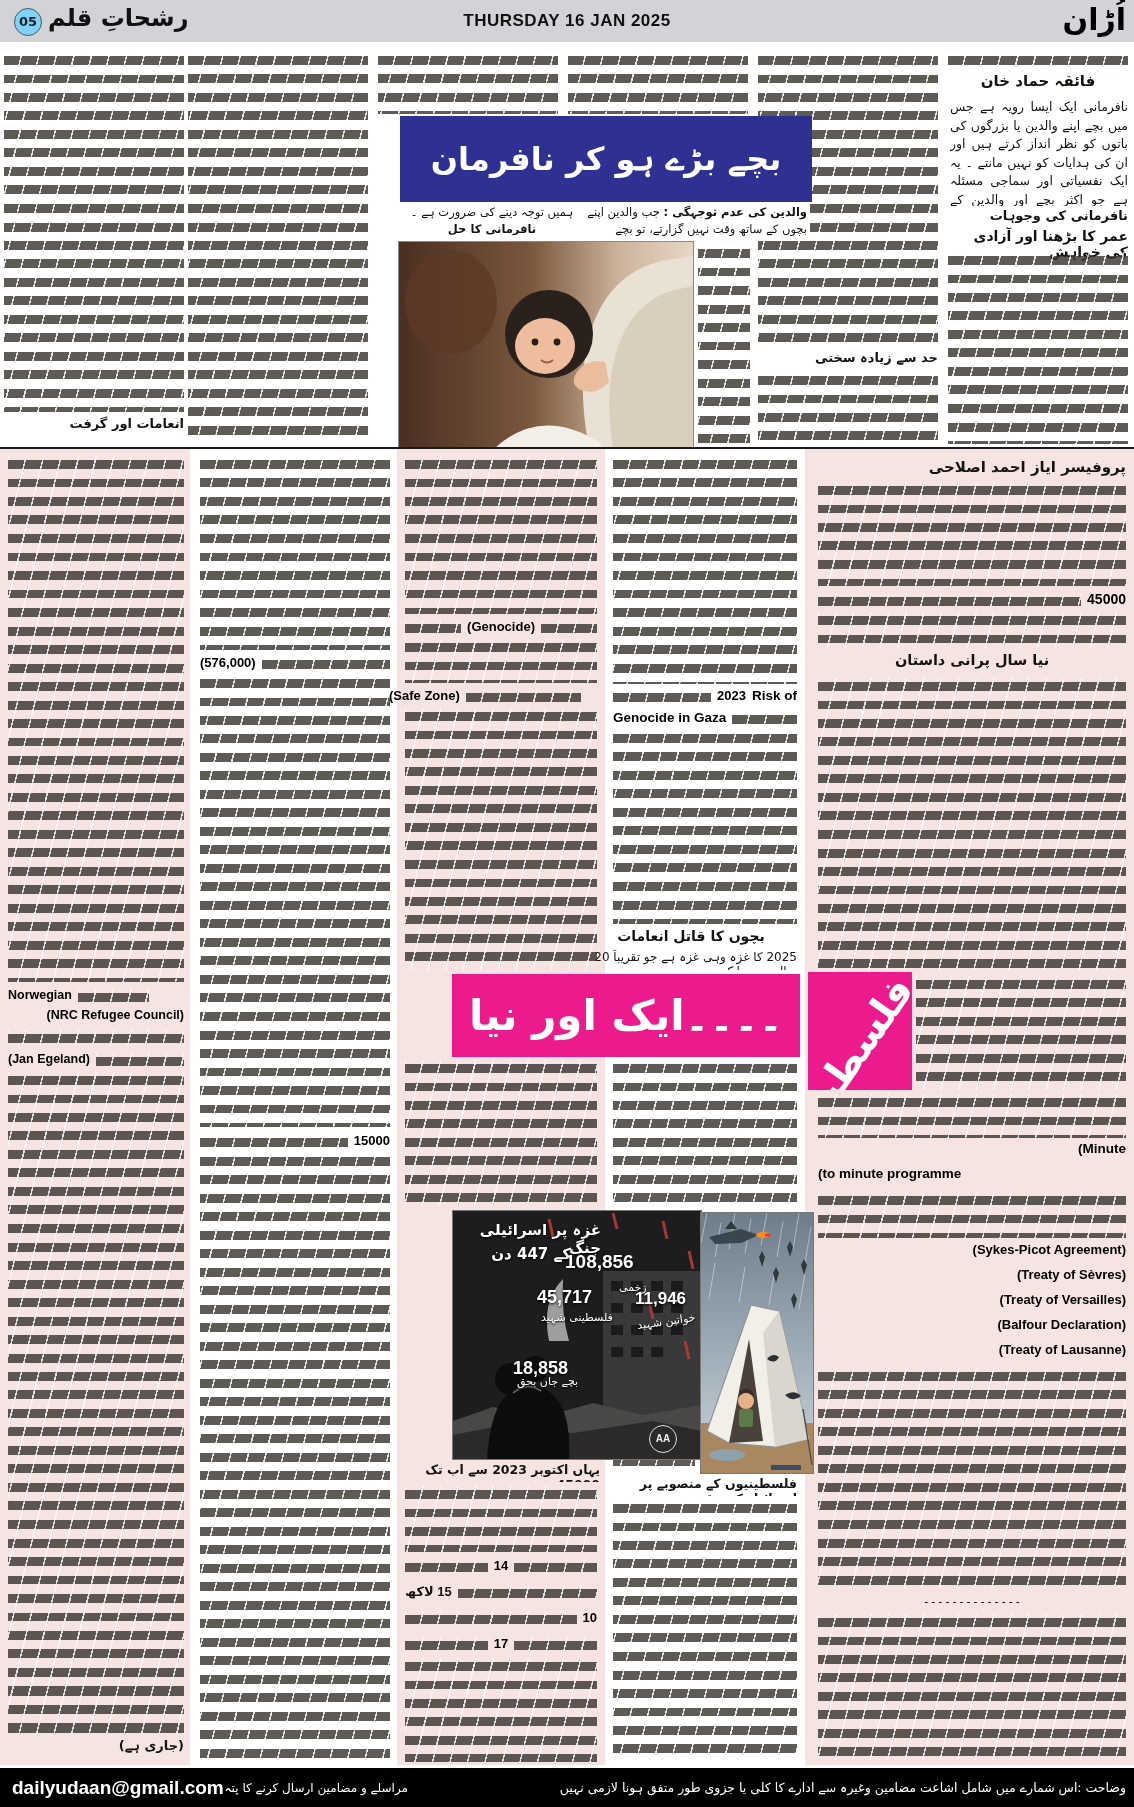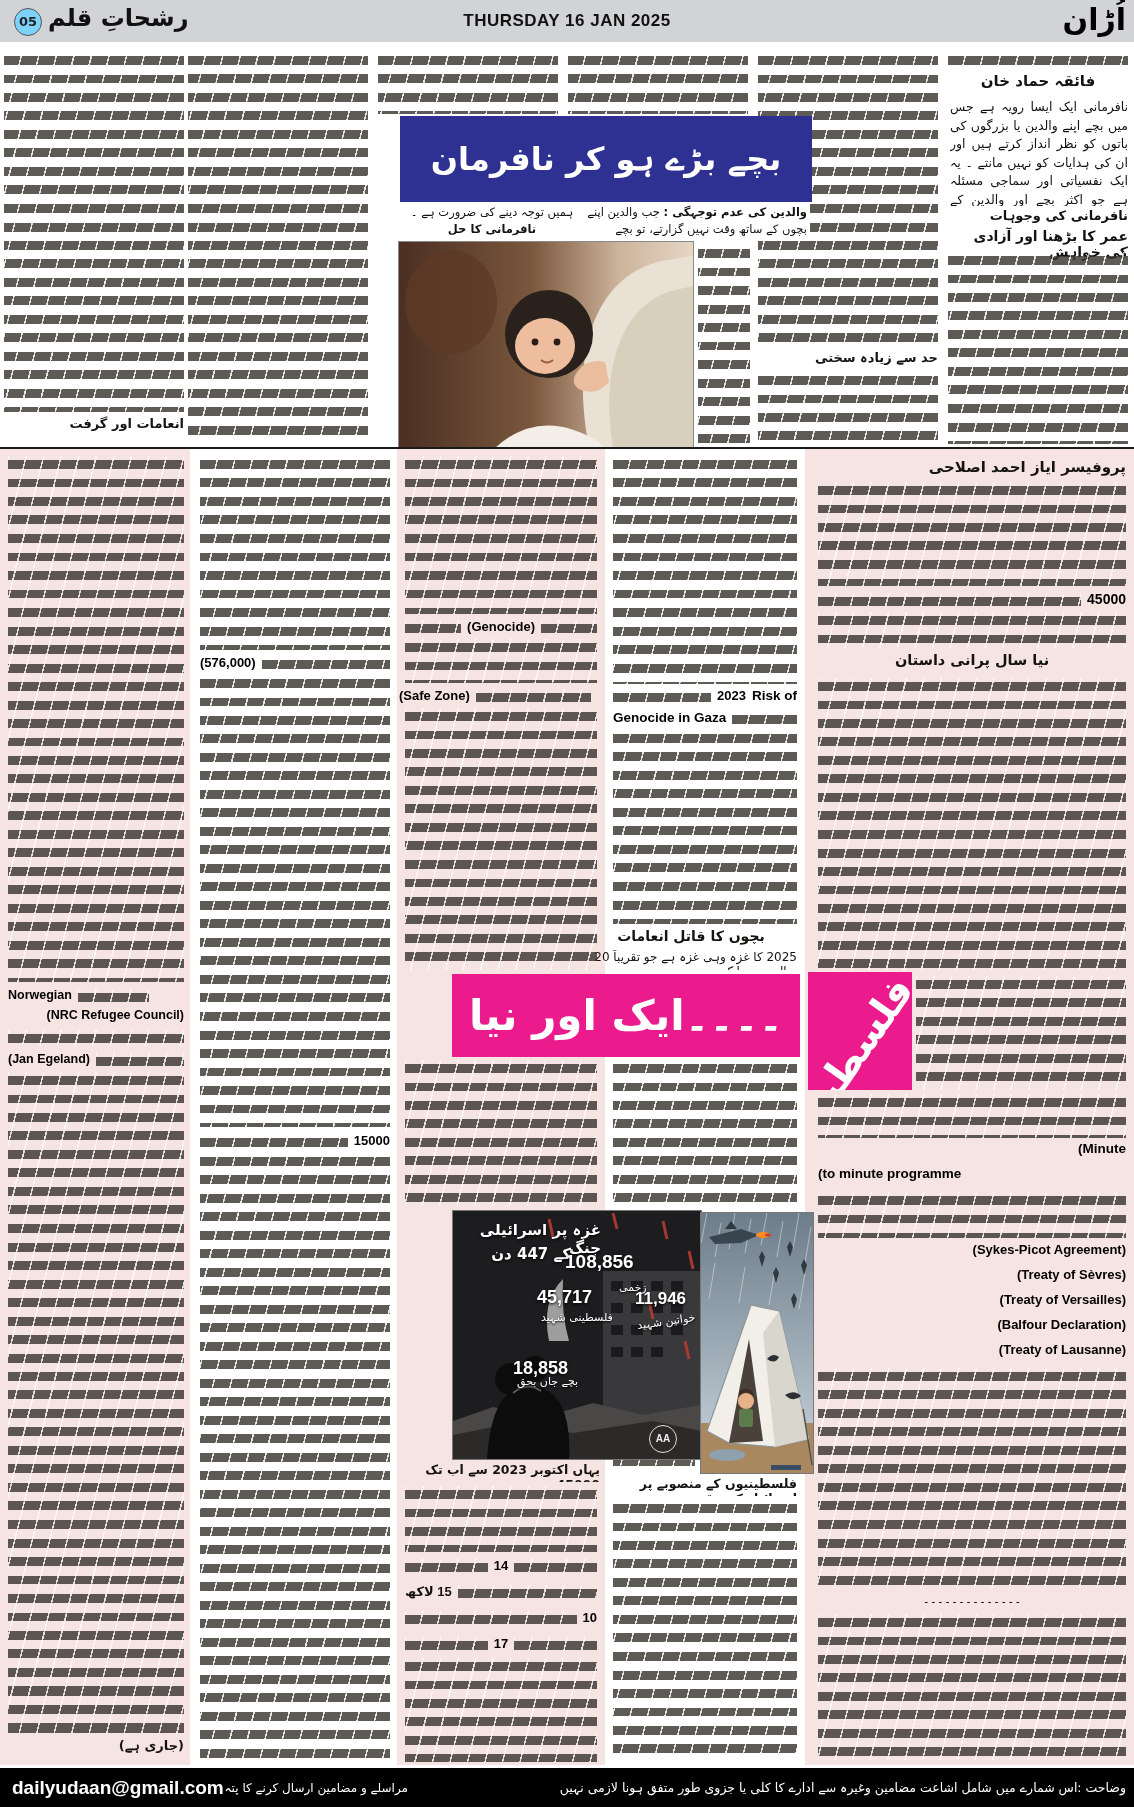--- a/index.html
+++ b/index.html
@@ -144,21 +144,21 @@
   <div class="abs urdu b clip" style="left:613px;top:1476px;width:184px;height:20px;font-size:12.5px;">فلسطینیوں کے منصوبے پر اسرائیل کس قدر</div>
   <div class="abs sim" style="left:613px;top:1500px;width:184px;height:262px;"></div>
 
   <div class="abs sim" style="left:405px;top:456px;width:192px;height:158px;"></div>
   <div class="abs row" style="left:405px;top:617px;width:192px;height:18px;direction:rtl;">
     <div class="sim"></div>
     <span class="eng b" style="font-size:13px;">(Genocide)</span>
     <div class="sim"></div>
   </div>
   <div class="abs sim" style="left:405px;top:639px;width:192px;height:44px;"></div>
-  <div class="abs row" style="left:399px;top:686px;width:192px;height:18px;direction:rtl;">
+  <div class="abs row" style="left:389px;top:686px;width:192px;height:18px;direction:rtl;">
     <div class="sim"></div>
     <span class="eng b" style="font-size:13px;">(Safe Zone)</span>
   </div>
   <div class="abs sim" style="left:405px;top:708px;width:192px;height:262px;"></div>
   <div class="abs sim" style="left:405px;top:1060px;width:192px;height:146px;"></div>
   <div class="abs urdu b clip" style="left:400px;top:1462px;width:200px;height:20px;font-size:12.5px;">یہاں اکتوبر 2023 سے اب تک 45000</div>
   <div class="abs sim" style="left:405px;top:1486px;width:192px;height:66px;"></div>
   <div class="abs row" style="left:405px;top:1556px;width:192px;height:18px;direction:rtl;">
     <div class="sim"></div>
     <span class="eng b" style="font-size:13px;">14</span>

